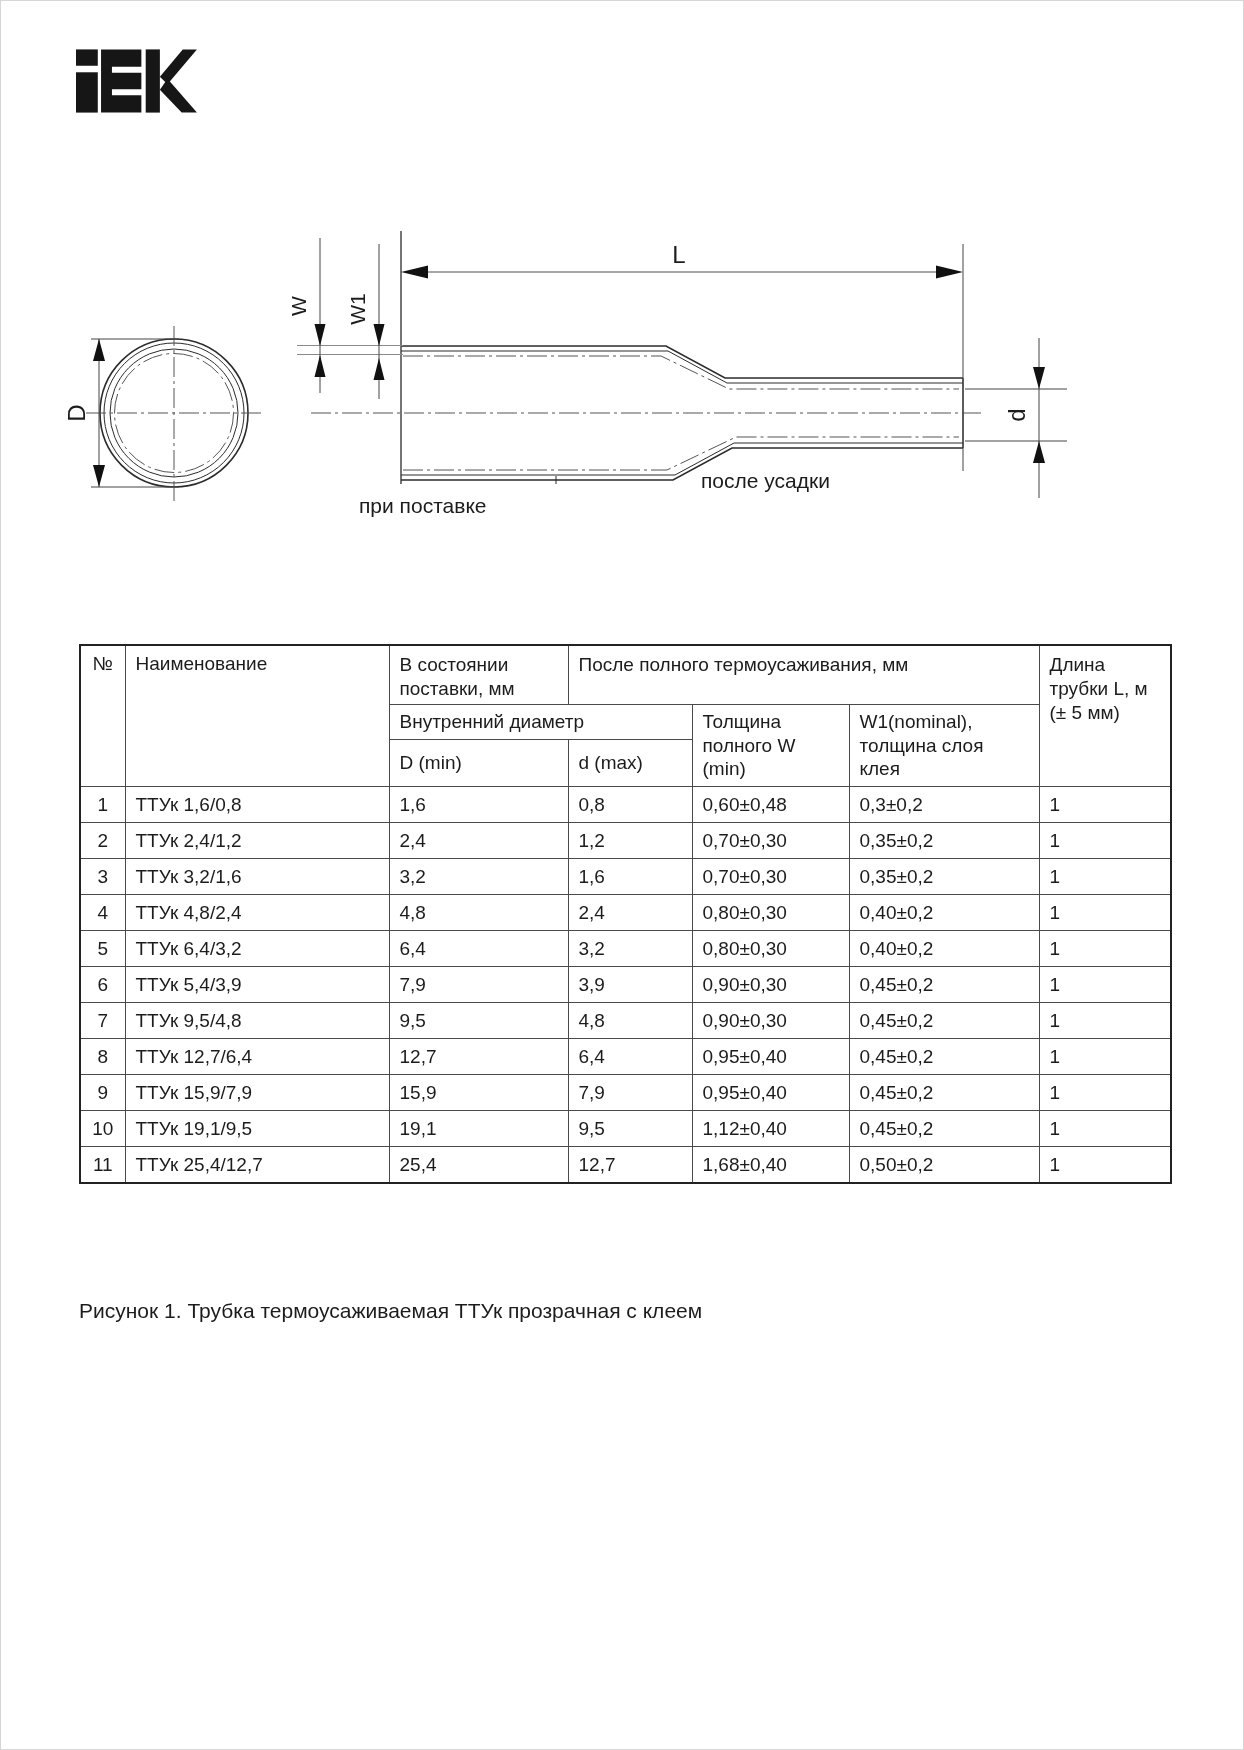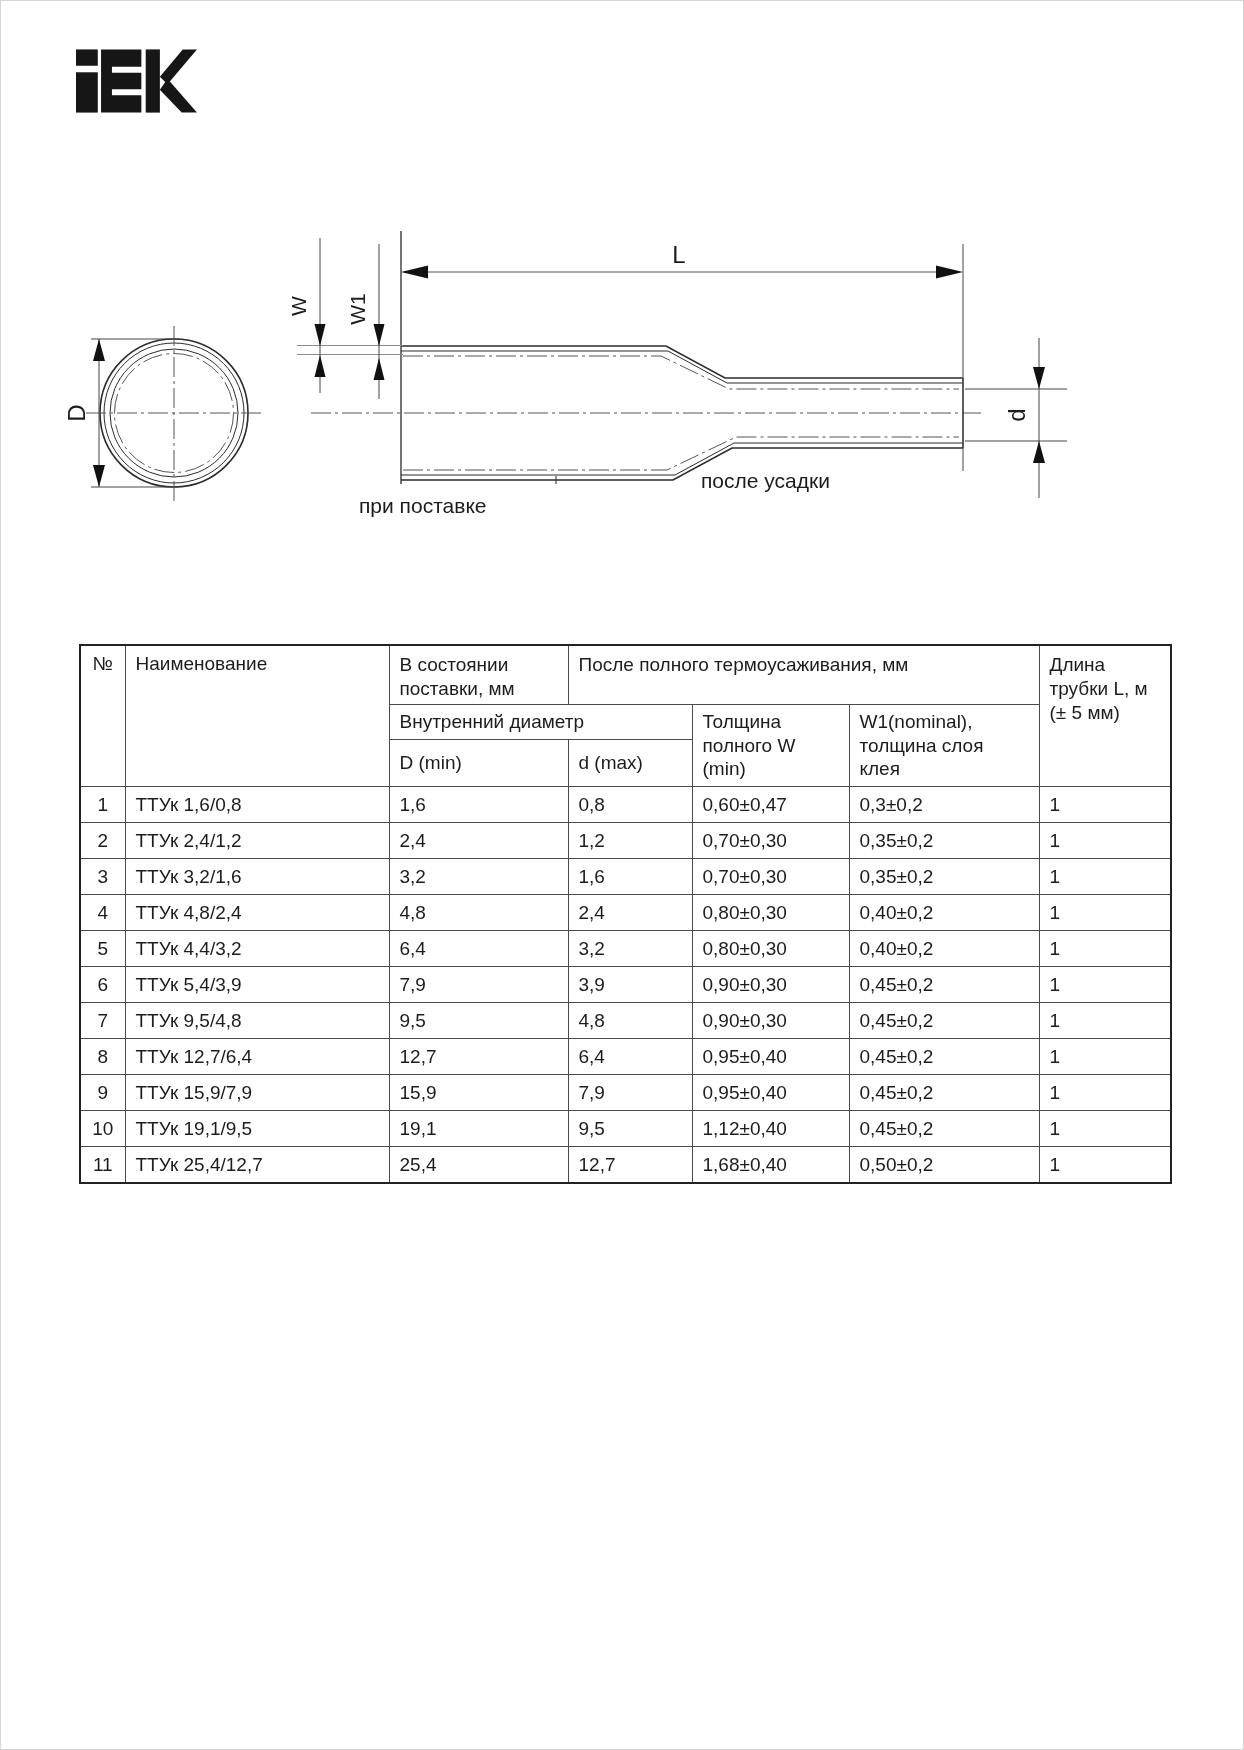--- a/index.html
+++ b/index.html
@@ -164,21 +164,21 @@
         <th>D (min)</th>
         <th>d (max)</th>
       </tr>
     </thead>
     <tbody>
         <tr>
       <td class="c-num">1</td>
       <td>ТТУк 1,6/0,8</td>
       <td>1,6</td>
       <td>0,8</td>
-      <td>0,60±0,47</td>
+      <td>0,60±0,48</td>
       <td>0,3±0,2</td>
       <td>1</td>
     </tr>
         <tr>
       <td class="c-num">2</td>
       <td>ТТУк 2,4/1,2</td>
       <td>2,4</td>
       <td>1,2</td>
       <td>0,70±0,30</td>
       <td>0,35±0,2</td>
@@ -197,21 +197,21 @@
       <td class="c-num">4</td>
       <td>ТТУк 4,8/2,4</td>
       <td>4,8</td>
       <td>2,4</td>
       <td>0,80±0,30</td>
       <td>0,40±0,2</td>
       <td>1</td>
     </tr>
         <tr>
       <td class="c-num">5</td>
-      <td>ТТУк 4,4/3,2</td>
+      <td>ТТУк 6,4/3,2</td>
       <td>6,4</td>
       <td>3,2</td>
       <td>0,80±0,30</td>
       <td>0,40±0,2</td>
       <td>1</td>
     </tr>
         <tr>
       <td class="c-num">6</td>
       <td>ТТУк 5,4/3,9</td>
       <td>7,9</td>
@@ -261,14 +261,15 @@
       <td>ТТУк 25,4/12,7</td>
       <td>25,4</td>
       <td>12,7</td>
       <td>1,68±0,40</td>
       <td>0,50±0,2</td>
       <td>1</td>
     </tr>
       </tbody>
   </table>
 
+  <div class="caption">Рисунок 1. Трубка термоусаживаемая ТТУк прозрачная с клеем</div>
 
 </div>
 
 </body></html>

